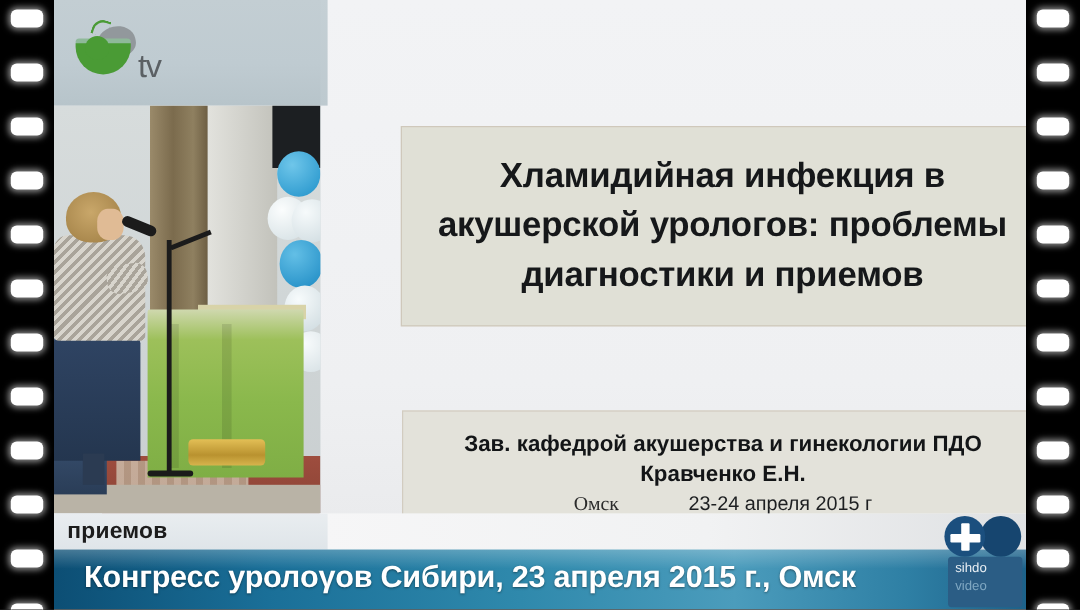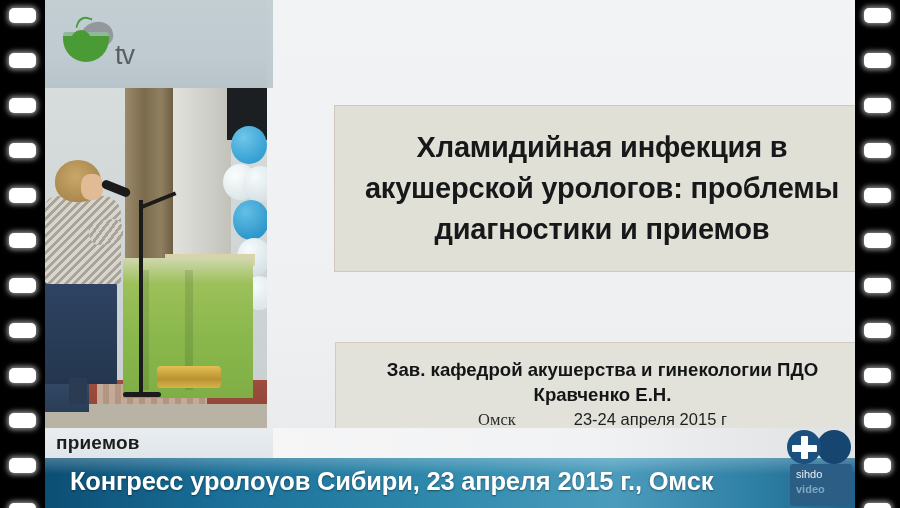--- a/index.html
+++ b/index.html
@@ -162,21 +162,21 @@
   #wm { position:absolute; right:0px; top:428px; width:74px; height:80px; z-index:30; }
   #wm .cross-wrap { position:absolute; left:6px; top:2px; width:34px; height:34px;
                     background:#1b4f7e; border-radius:50%; }
   #wm .cross-v { position:absolute; left:14px; top:6px; width:7px; height:23px; background:#fff; border-radius:1px; }
   #wm .cross-h { position:absolute; left:5px; top:15px; width:25px; height:7px; background:#fff; border-radius:1px; }
   #wm .cblob { position:absolute; left:36px; top:2px; width:34px; height:34px;
                background:#16456f; border-radius:50%; }
   #wm .plate { position:absolute; left:9px; top:36px; width:62px; height:42px;
                background:#2b5d85; border-radius:3px; }
   #wm .plate .t1 { position:absolute; left:6px; top:4px; font-size:11px; font-weight:normal; color:#e8eef3; }
-  #wm .plate .t2 { position:absolute; left:6px; top:19px; font-size:11px; font-weight:bold; color:#7fa7c2; }
+  #wm .plate .t2 { position:absolute; left:6px; top:19px; font-size:11px; font-weight:normal; color:#7fa7c2; }
 </style>
 </head>
 <body>
 
 <div id="stage">
 
   <div id="video">
 
     <div id="slide">
 

